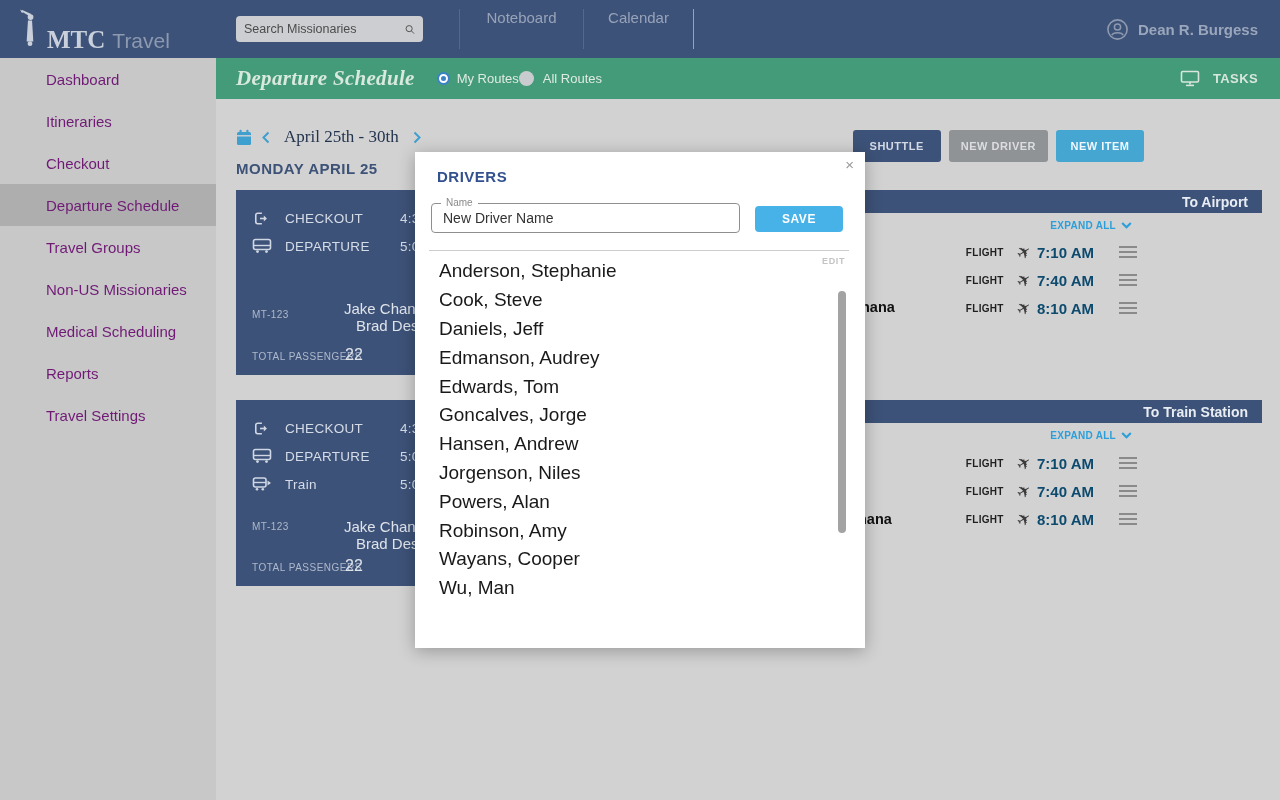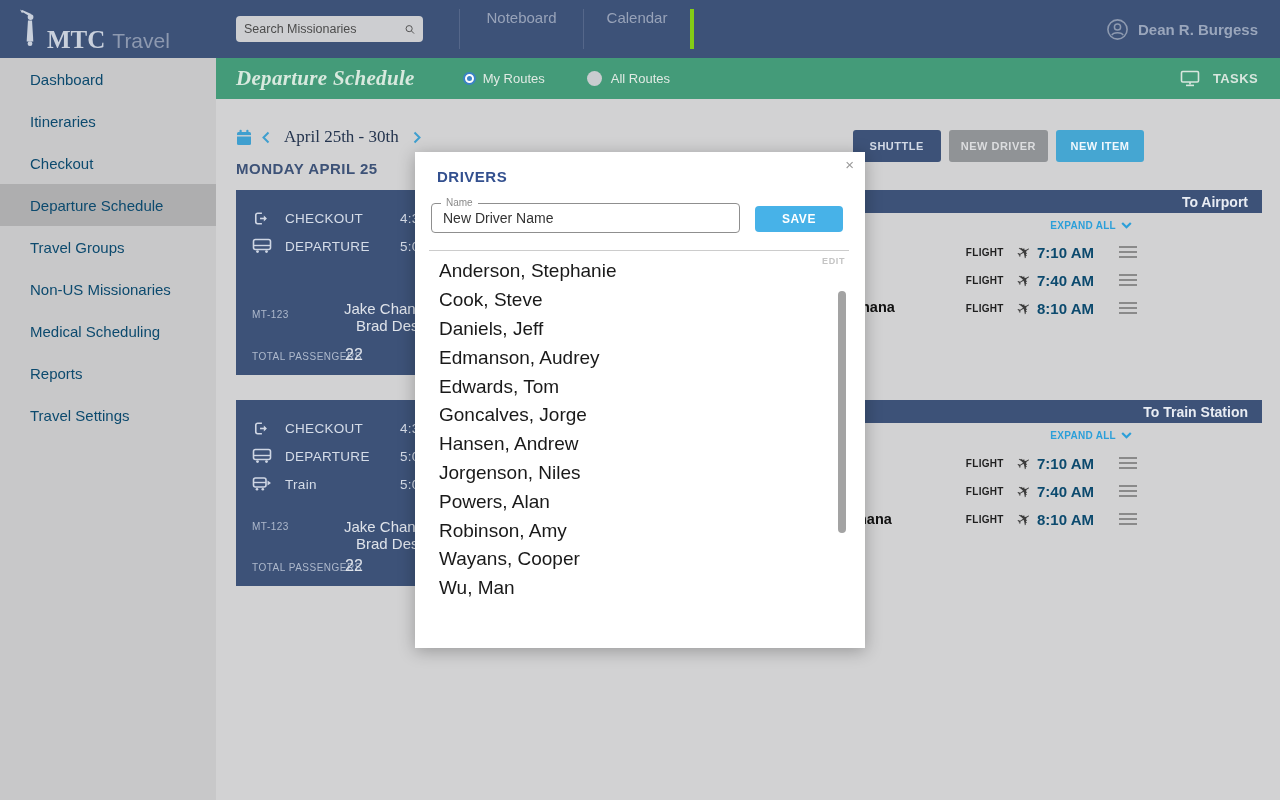--- a/index.html
+++ b/index.html
@@ -11,35 +11,35 @@
   .navbar { position:absolute; left:0; top:0; width:1280px; height:58px; background:#3d5278; z-index:5; }
   .logo { position:absolute; left:18px; top:8px; display:flex; align-items:baseline; }
   .brand-bold { font-family:"Liberation Serif", serif; font-weight:bold; font-size:25px; color:#c9d0dc; margin-left:5px; }
   .brand-light { font-size:21px; color:#8d99b0; margin-left:7px; font-weight:400; }
   .search-wrap { position:absolute; left:236px; top:16px; width:187px; height:26px; background:#cdced1; border-radius:4px; display:flex; align-items:center; padding:0 8px; }
   .search-wrap input { flex:1; border:none; outline:none; background:transparent; font-size:12.5px; color:#333; font-family:inherit; }
   .search-wrap input::placeholder { color:#4c4c4c; }
   .nav-tabs { position:absolute; left:459px; top:9px; height:40px; display:flex; }
   .nav-tab { height:40px; display:flex; justify-content:center; color:#98a3b9; font-size:15px; border-left:1px solid #55678a; }
   .nav-tab.t1 { width:124px; }
-  .nav-tab.t2 { width:111px; border-right:4px solid #84cc16; }
+  .nav-tab.t2 { width:111px; border-right:1px solid #84cc16; }
   .user { position:absolute; right:22px; top:0; height:58px; display:flex; align-items:center; gap:9px; color:#9aa6bc; font-weight:bold; font-size:15px; }
 
   
   .greenbar { position:absolute; left:216px; top:58px; width:1064px; height:41px; background:#449b79; display:flex; align-items:center; z-index:4; }
   .gb-title { font-family:"Liberation Serif", serif; font-style:italic; font-weight:bold; font-size:21px; color:#d8e9de; margin-left:20px; letter-spacing:.3px; }
-  .radio-group { display:flex; align-items:center; margin-left:50px; gap:42px; }
+  .radio-group { display:flex; align-items:center; margin-left:24px; }
   .radio { display:flex; align-items:center; gap:9px; color:#e0eae4; font-size:13px; }
   .rdot { width:15px; height:15px; border-radius:50%; background:#c9cccf; }
   .rdot.checked { width:9px; height:9px; background:#3b83c6; border:2px solid #fdfdfd; box-shadow:0 0 0 2px #3b83c6; }
   .tasks { margin-left:auto; display:flex; align-items:center; gap:13px; padding-right:22px; color:#d8e6de; font-weight:bold; font-size:13px; letter-spacing:.4px; }
 
   
   .sidebar { position:absolute; left:0; top:58px; width:216px; height:742px; background:#c8c8c9; z-index:4; }
-  .side-item { height:42px; display:flex; align-items:center; padding-left:30px; font-size:15px; color:#0c4a6e; cursor:default; }
+  .side-item { height:42px; display:flex; align-items:center; padding-left:46px; font-size:15px; color:#701a75; cursor:default; }
   .side-item.active { background:#aeaeaf; }
 
   
   .datebar { position:absolute; left:236px; top:127px; height:20px; display:flex; align-items:center; gap:10px; }
   .date-text { font-family:"Liberation Serif", serif; font-size:17px; color:#24344e; margin:0 4px; }
   .day-title { position:absolute; left:236px; top:160px; font-size:15px; font-weight:bold; color:#3d5277; letter-spacing:.5px; }
   .actions { position:absolute; right:18px; top:130px; display:flex; gap:8px; }
   .btn { height:24px; min-width:88px; border:none; border-radius:3px; display:flex; align-items:center; justify-content:center; font-size:11px; font-weight:bold; letter-spacing:.5px; padding:16px 12px; font-family:inherit; }
   .btn.dark { background:#3d5278; color:#d3dae6; }
   .btn.gray { background:#909396; color:#dcdddf; }

